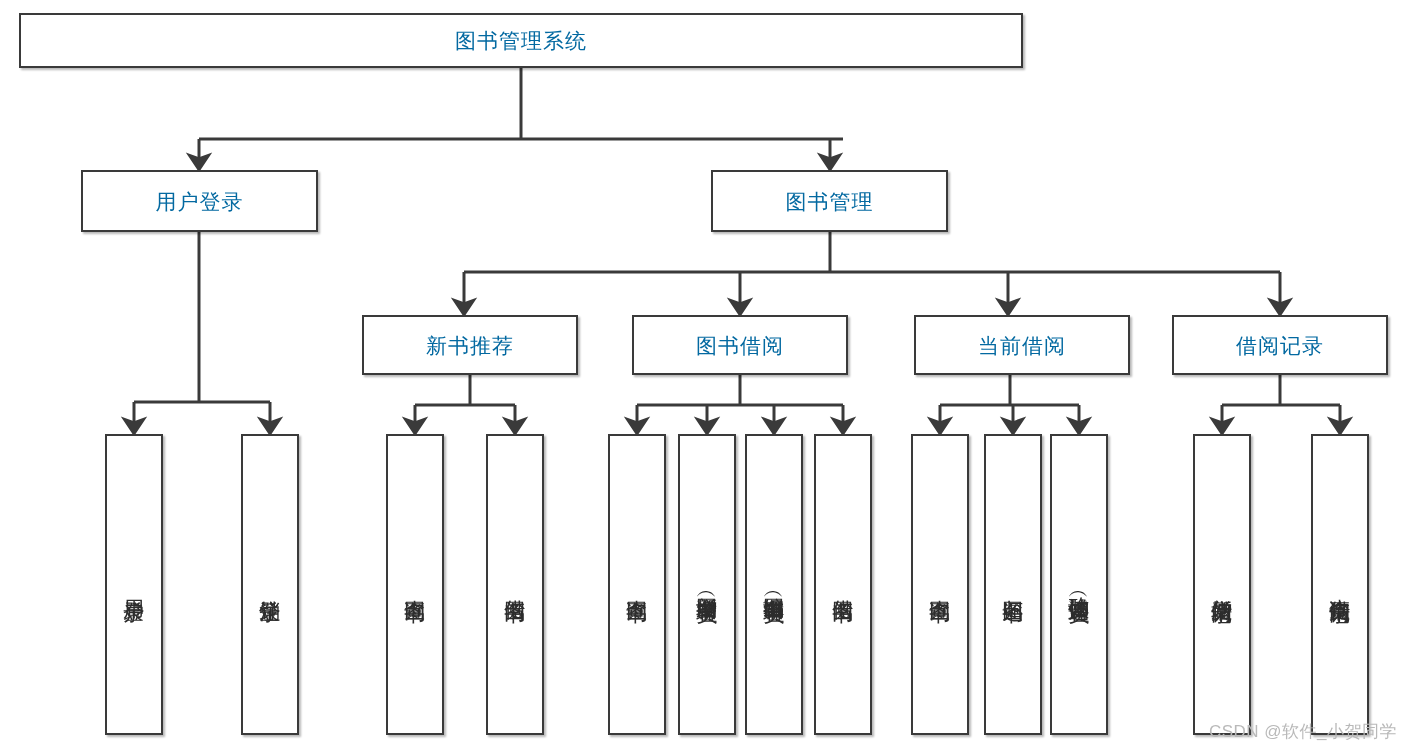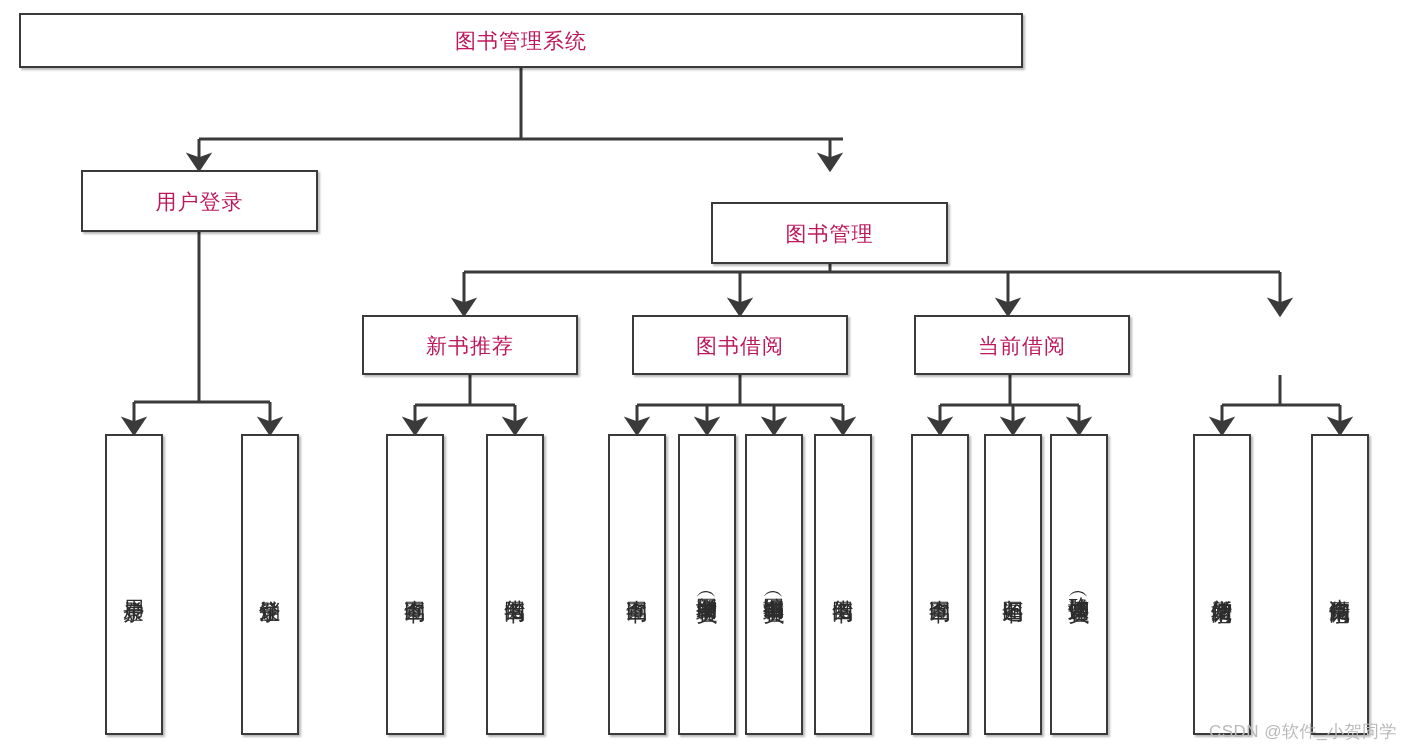--- a/index.html
+++ b/index.html
@@ -2,21 +2,21 @@
 <html><head>
 <meta charset="utf-8">
 <style>
   html,body{margin:0;padding:0;background:#ffffff;}
   body{font-family:"Liberation Sans","DejaVu Sans",sans-serif;}
   #canvas{position:relative;width:1405px;height:747px;background:#ffffff;overflow:hidden;}
   #wires{position:absolute;left:0;top:0;width:1405px;height:747px;}
   .node{position:absolute;box-sizing:border-box;border:2px solid #3a3a3a;background:#ffffff;
         box-shadow:2px 2px 2px rgba(0,0,0,0.28);}
   .node.h{display:flex;align-items:center;justify-content:center;}
-  .node.h .lbl{font-size:21px;color:#be185d;letter-spacing:1px;line-height:1;white-space:nowrap;}
+  .node.h .lbl{font-size:21px;color:#0369a1;letter-spacing:1px;line-height:1;white-space:nowrap;}
   .node.v{display:flex;align-items:center;justify-content:center;}
   .node.v .lbl{writing-mode:vertical-rl;text-orientation:upright;
                font-size:21px;color:#2d2d2d;line-height:1.22;letter-spacing:1px;
                white-space:nowrap;text-align:center;}
   #watermark{position:absolute;right:8px;bottom:4px;font-size:17px;color:#b9b9b9;
              white-space:nowrap;letter-spacing:0.5px;text-align:center;}
 </style>
 </head>
 <body>
 
@@ -72,32 +72,35 @@
     </g>
   </svg>
 
   <div class="node h" style="left:19px;top:13px;width:1004px;height:55px;">
     <span class="lbl">图书管理系统</span>
   </div>
 
   <div class="node h" style="left:81px;top:170px;width:237px;height:62px;">
     <span class="lbl">用户登录</span>
   </div>
-  <div class="node h" style="left:711px;top:170px;width:237px;height:62px;margin-top:32px;">
+  <div class="node h" style="left:711px;top:170px;width:237px;height:62px;">
     <span class="lbl">图书管理</span>
   </div>
 
   <div class="node h" style="left:362px;top:315px;width:216px;height:60px;">
     <span class="lbl">新书推荐</span>
   </div>
   <div class="node h" style="left:632px;top:315px;width:216px;height:60px;">
     <span class="lbl">图书借阅</span>
   </div>
   <div class="node h" style="left:902px;top:315px;width:216px;height:60px;margin-left:12px;">
     <span class="lbl">当前借阅</span>
+  </div>
+  <div class="node h" style="left:1172px;top:315px;width:216px;height:60px;">
+    <span class="lbl">借阅记录</span>
   </div>
 
   <div class="node v" style="left:105px;top:434px;width:58px;height:301px;">
     <span class="lbl">用户登录</span>
   </div>
   <div class="node v" style="left:241px;top:434px;width:58px;height:301px;">
     <span class="lbl">注销登录</span>
   </div>
   <div class="node v" style="left:386px;top:434px;width:58px;height:301px;">
     <span class="lbl">查询图书</span>

